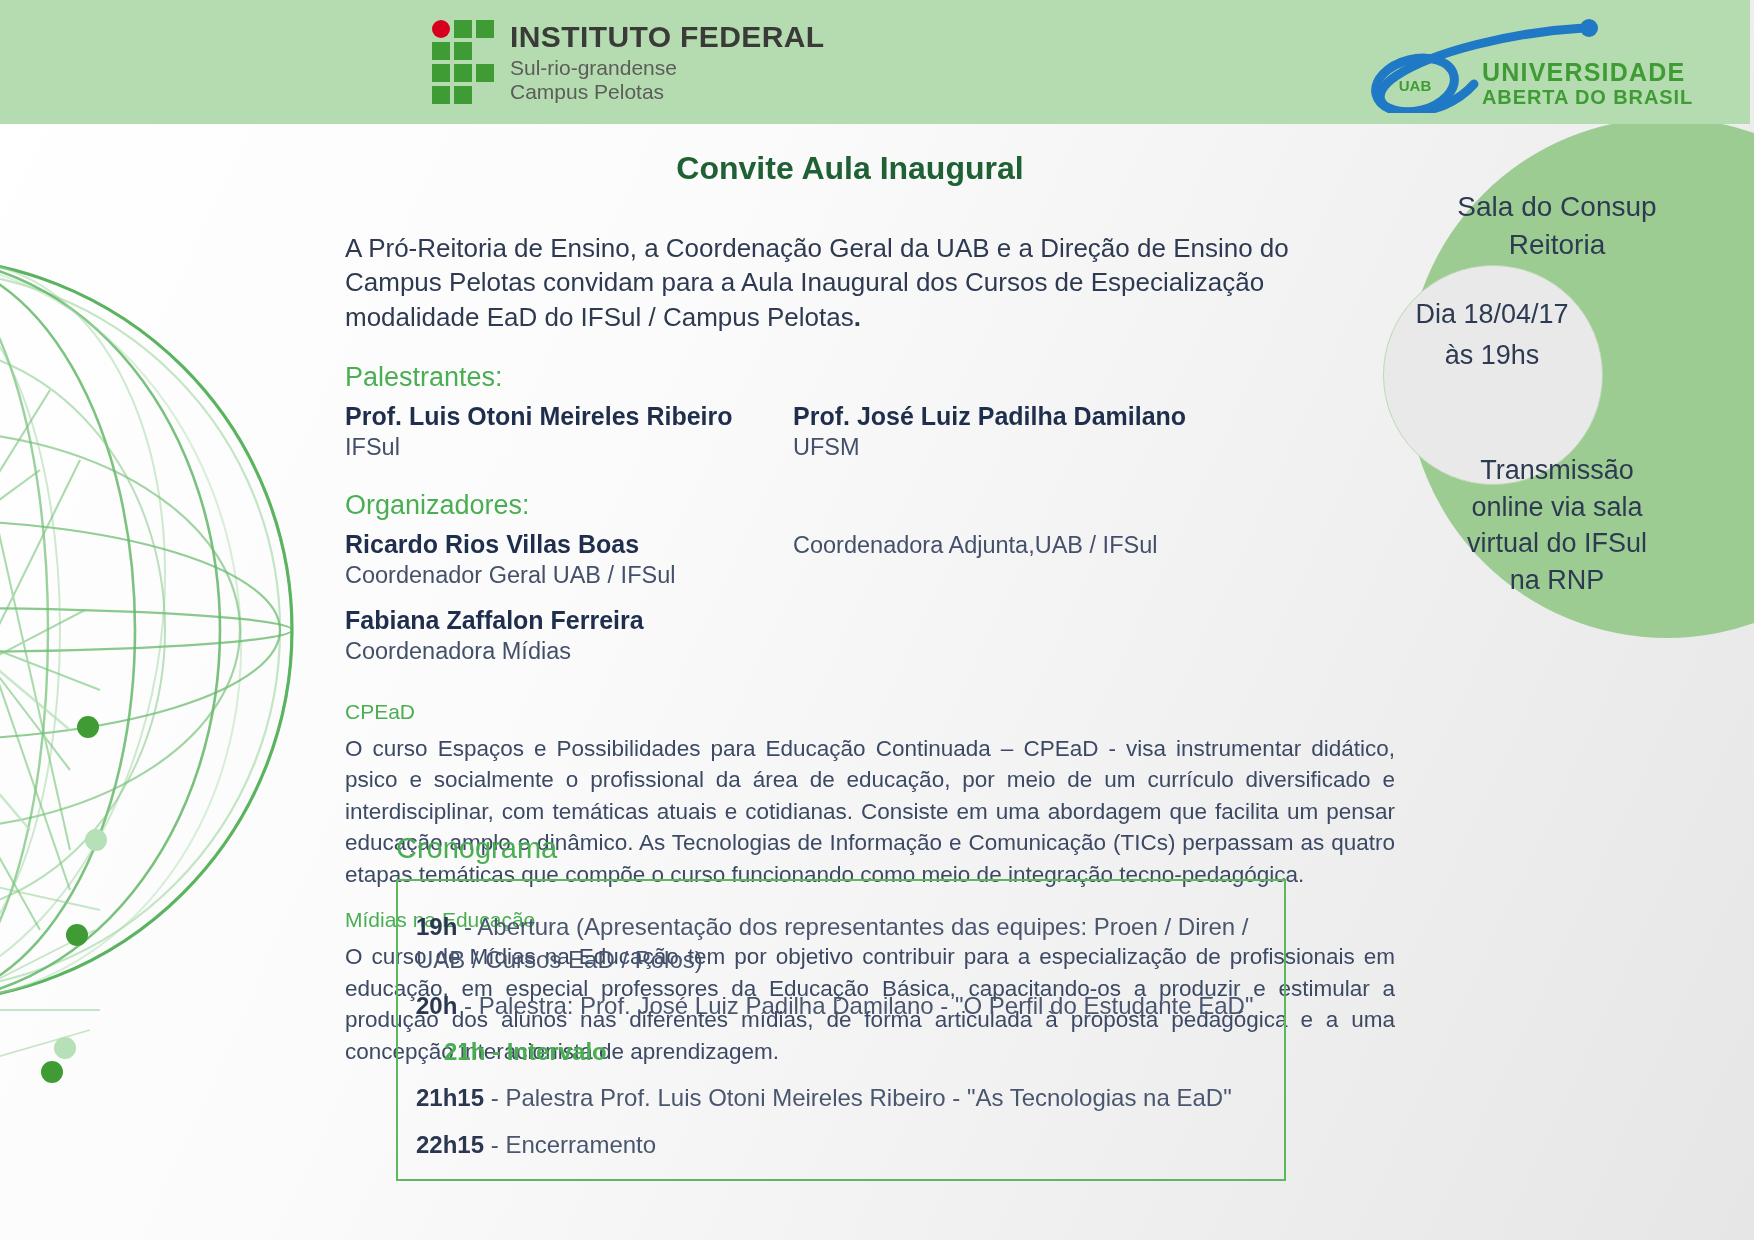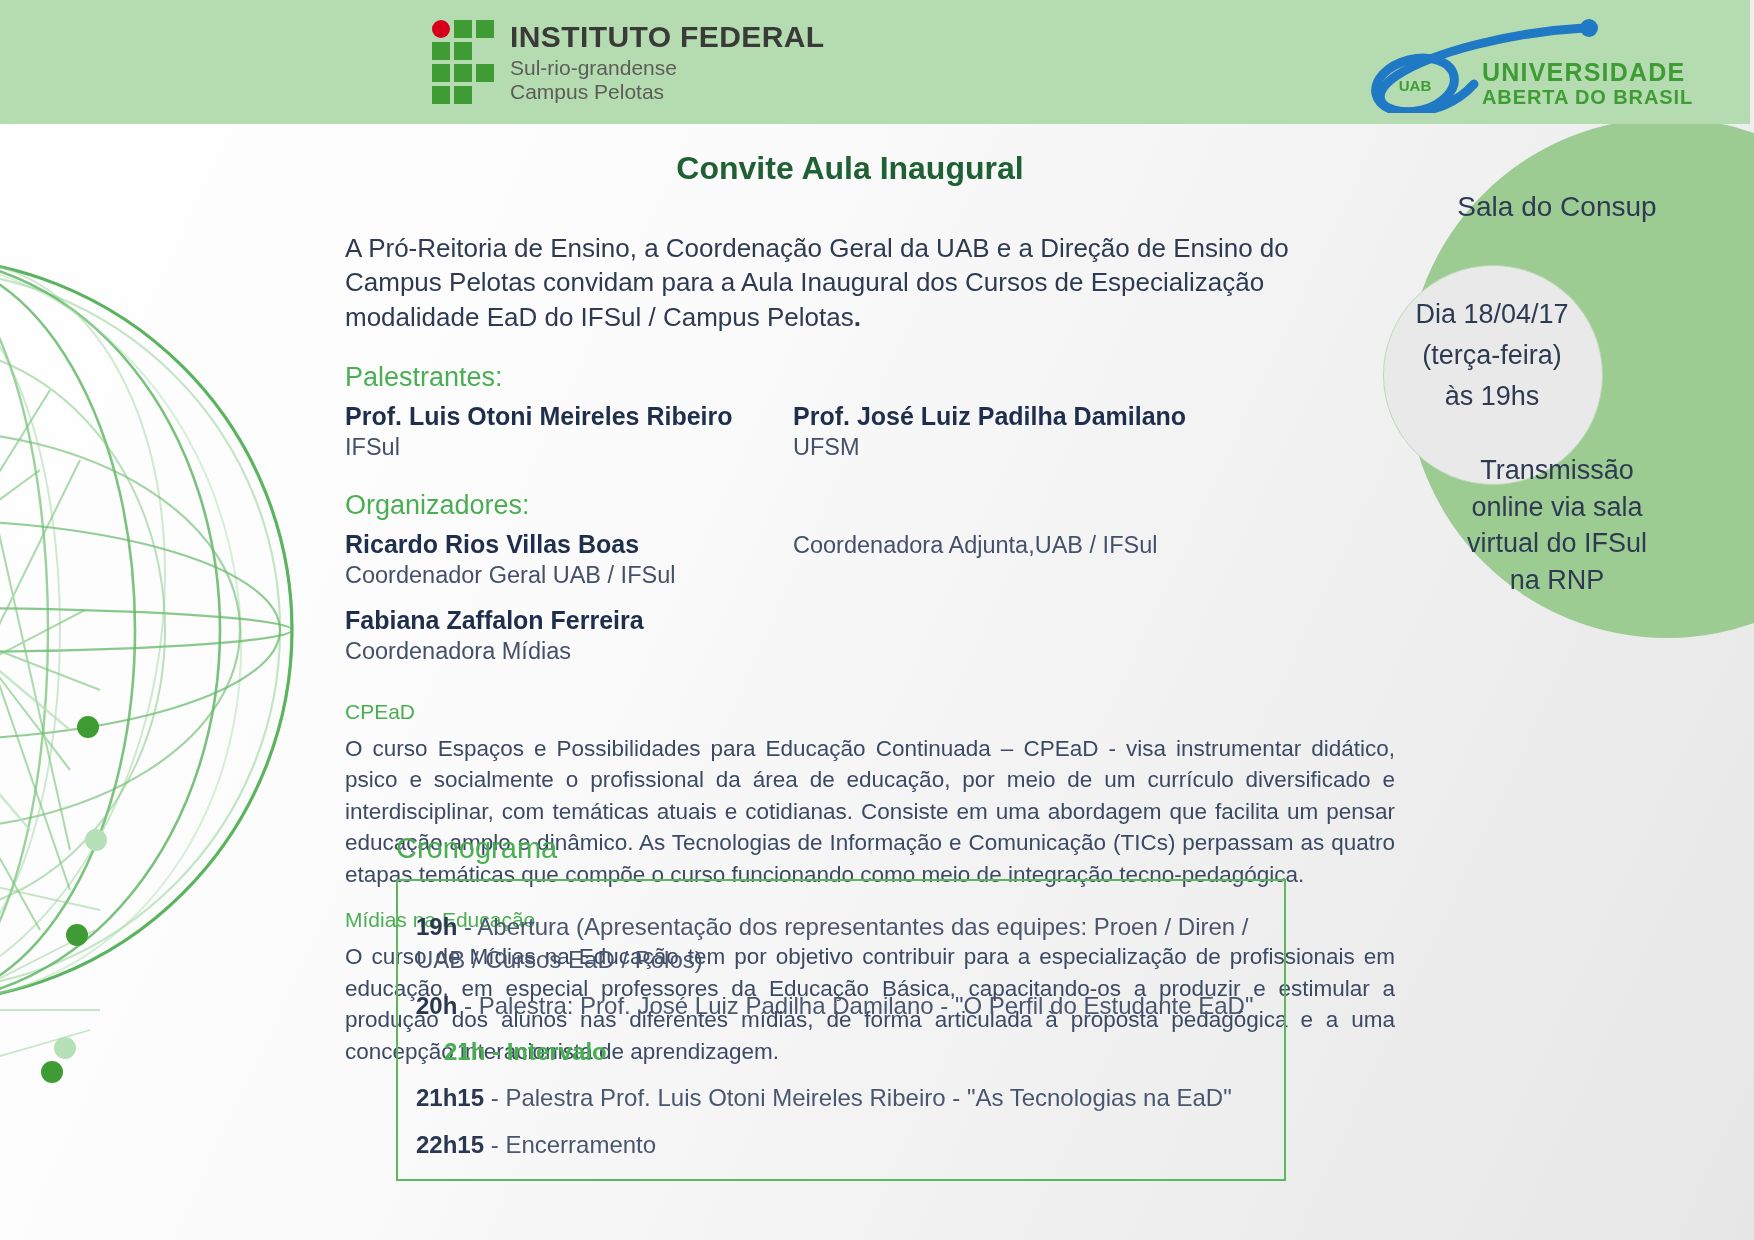--- a/index.html
+++ b/index.html
@@ -345,25 +345,25 @@
       <circle cx="60" cy="470" r="9"></circle>
       <circle cx="200" cy="860" r="9"></circle>
     </g>
   </svg>
 
   <div id="green-circle"></div>
   <div id="gray-circle"></div>
 
   <div class="circle-text" id="venue-text">
     <div>Sala do Consup</div>
+    <div>Reitoria</div>
   </div>
 
   <div class="circle-text" id="date-text">
     <div>Dia 18/04/17</div>
-    <div>(terça-feira)</div>
     <div>às 19hs</div>
   </div>
 
   <div class="circle-text" id="stream-text">
     <div>Transmissão</div>
     <div>online via sala</div>
     <div>virtual do IFSul</div>
     <div>na RNP</div>
   </div>
 

